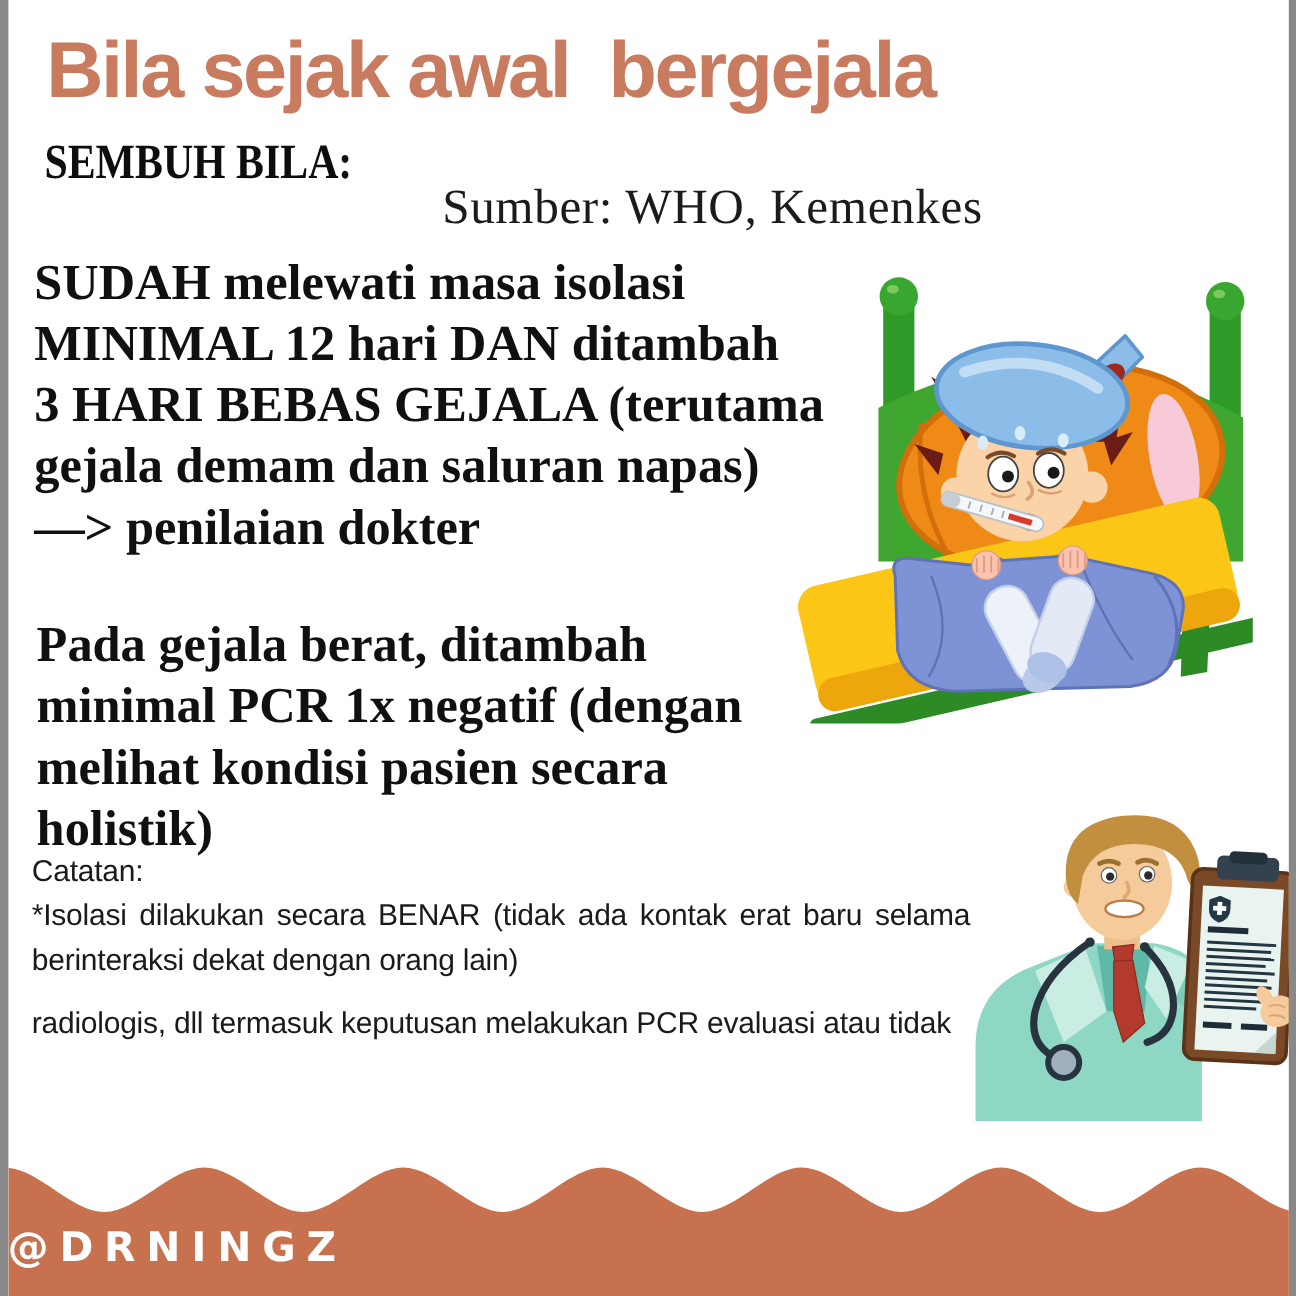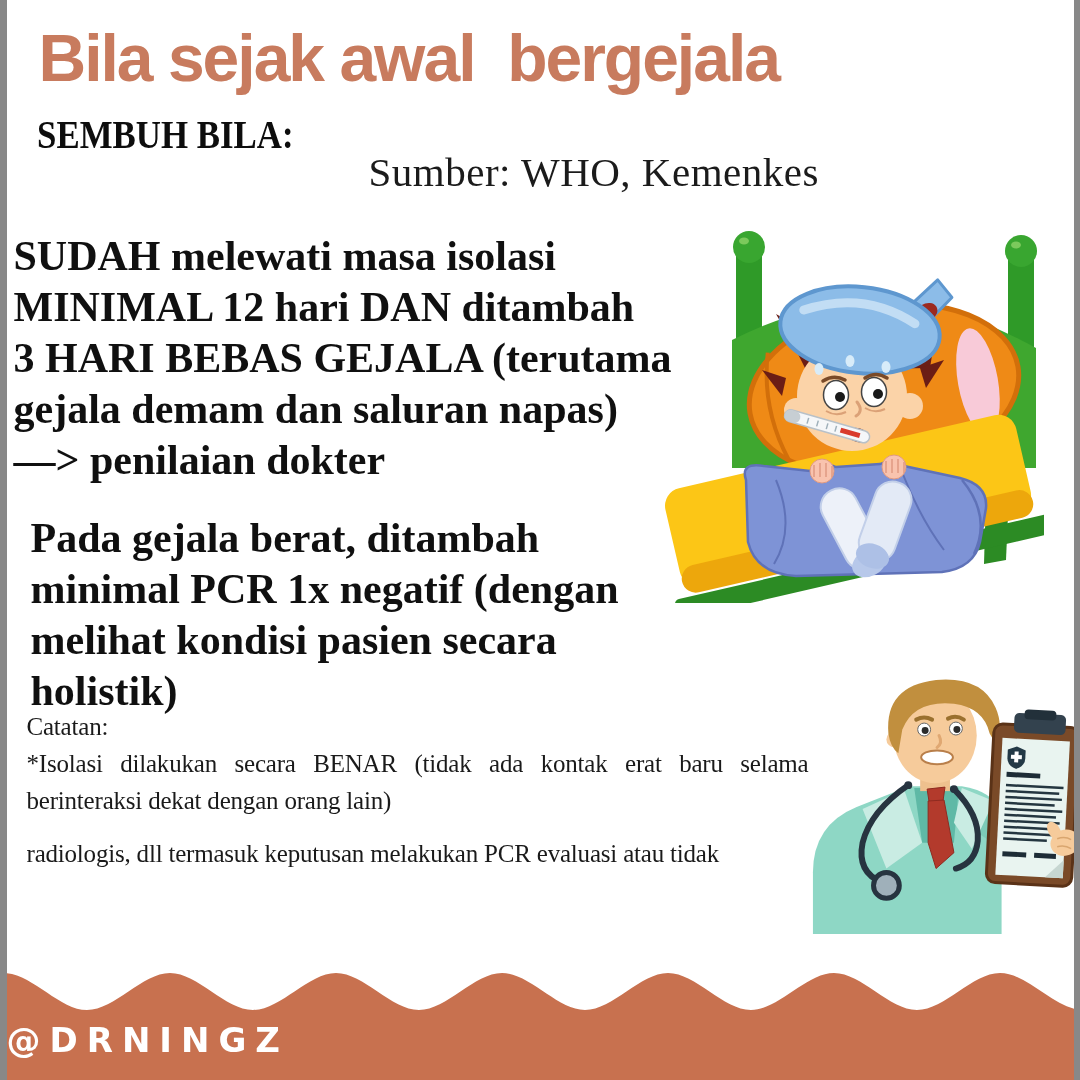--- a/index.html
+++ b/index.html
@@ -22,28 +22,28 @@
     position:absolute;left:362px;top:148px;
     font-family:"Liberation Serif",serif;font-size:41px;color:#1b1b1b;
     letter-spacing:.5px;white-space:pre;
   }
   .para{
     position:absolute;color:var(--ink,#101010);
     font-family:"Liberation Serif",serif;font-weight:bold;font-size:42px;
     line-height:51px;
   }
   .para .text-line{white-space:pre;}
-  .p1{left:7px;top:211px;margin-top:20px;}
+  .p1{left:22px;top:211px;}
   .p2{left:24px;top:513px;}
   .notes{
     position:absolute;left:20px;top:708px;width:782px;
     color:var(--note-ink,#1a1a1a);font-size:25px;line-height:37px;
     letter-spacing:-.2px;
   }
-  .note-line{white-space:nowrap;font-family:Liberation Serif, serif;}
+  .note-line{white-space:nowrap;}
   .note-line.just{text-align:justify;text-align-last:justify;}
   .note2{margin-top:16px;}
   .bed-illo{position:absolute;left:637px;top:228px;}
   .doctor-illo{position:absolute;left:798px;top:673px;}
   .footer-wave{position:absolute;left:0;top:952px;width:1080px;height:128px;}
   .handle{
     position:absolute;left:0;top:1020px;width:1080px;text-align:left;
     font-family:"DejaVu Sans",sans-serif;font-weight:bold;font-size:34px;
     letter-spacing:9px;color:#ffffff;
   }

